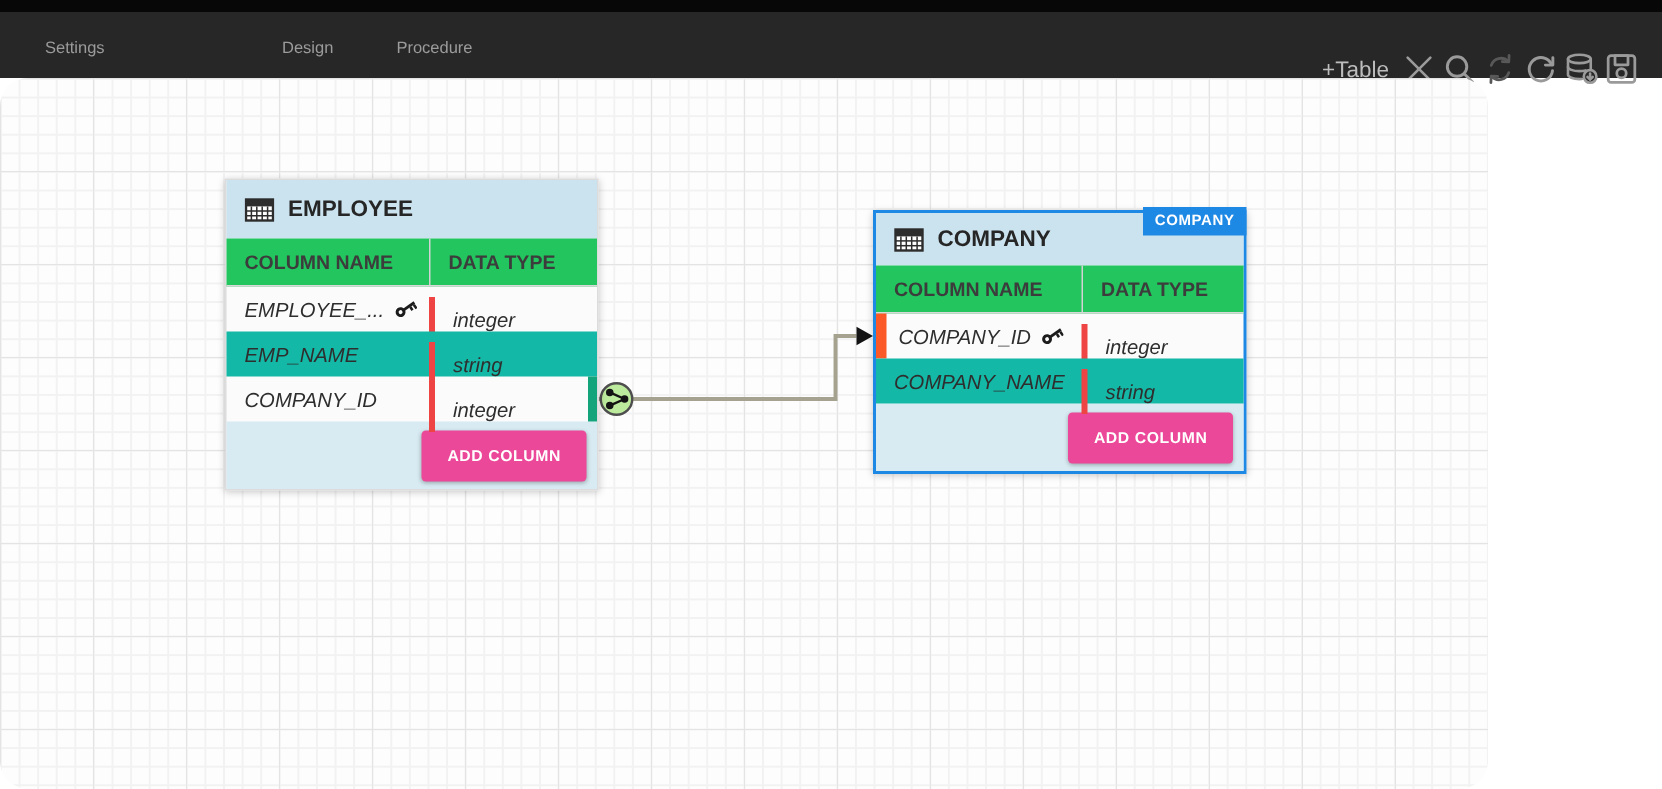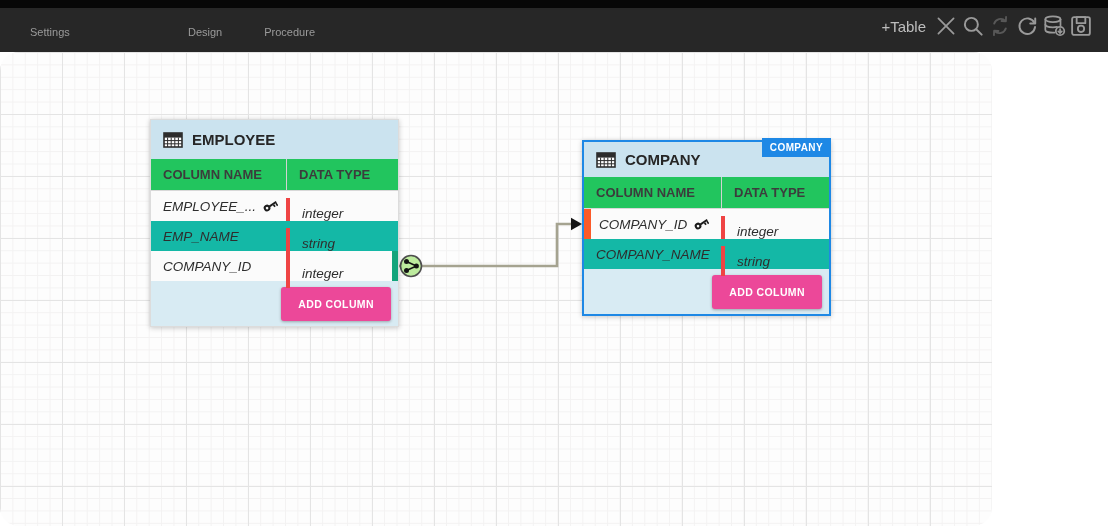--- a/index.html
+++ b/index.html
@@ -7,21 +7,21 @@
     font-family:"Liberation Sans", sans-serif; background:#fff; }
 
   
   .topbar { width:100%; height:52px; background:#272727; position:relative; }
   .top-strip { height:8px; width:100%; background:#070707; }
   .tabbar { height:44px; display:flex; align-items:stretch; padding-left:9px; }
   .tab { display:flex; align-items:center; padding:0 21px; font-size:11px;
     color:#9b9b9b; cursor:pointer; border-top:3px solid transparent; }
   .tab.active { background:#3d3d3d; color:#f2f2f2; border-top:3px solid #1789e6;margin-top:48px; }
 
-  .toolbar { position:absolute; right:14px; top:4px; height:44px;
+  .toolbar { position:absolute; right:14px; top:24px; height:44px;
     display:flex; align-items:center; }
   .toolbar .tool-label { font-size:15px; color:#bdbdbd; margin-right:6px; cursor:pointer; }
   .tool-icon { width:27px; height:27px; display:flex; align-items:center;
     justify-content:center; cursor:pointer; }
   .tool-icon svg { width:26px; height:26px; }
 
   
   .canvas { position:relative; width:992px; height:474px;
     background-color:#fdfdfd;
     background-image:

